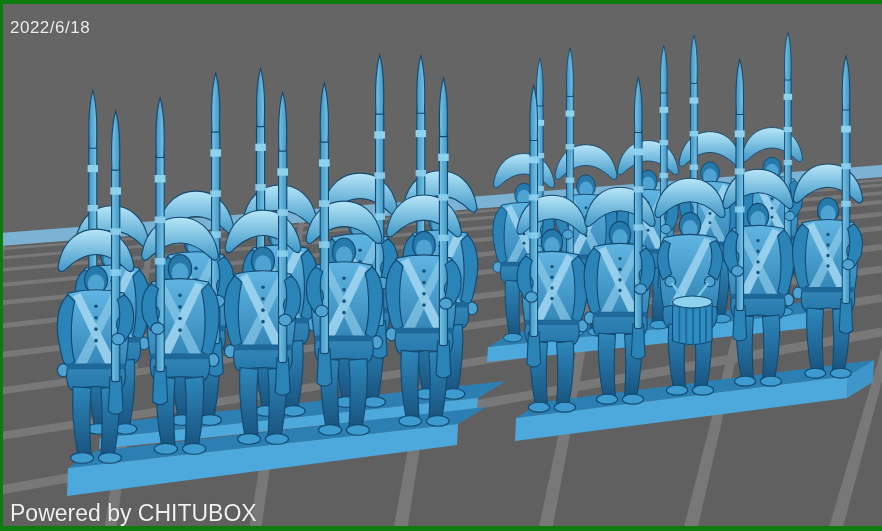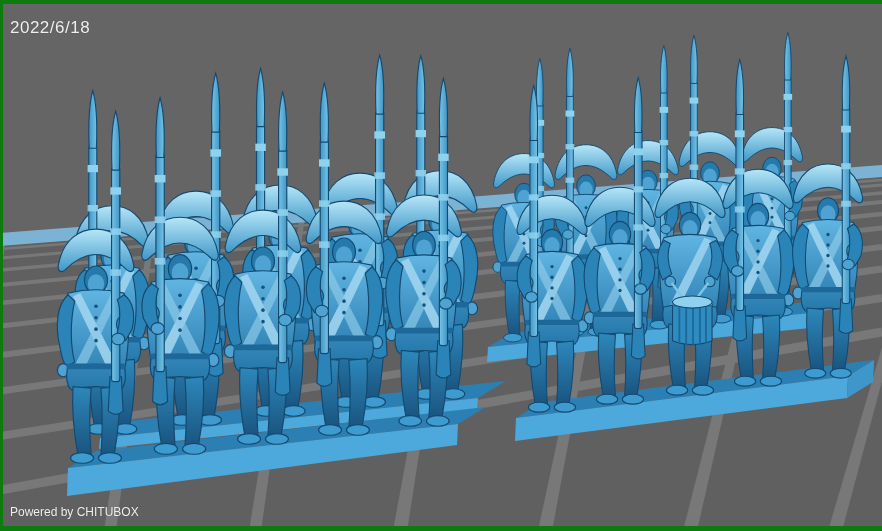--- a/index.html
+++ b/index.html
@@ -14,21 +14,21 @@
     background:var(--bg);
     font-family:"Liberation Sans", sans-serif;
     padding-left:32px;
   }
   .scene-svg{position:absolute; left:0; top:0; width:882px; height:531px; display:block;}
   .overlay-date{
     position:absolute; left:10px; top:18px; font-size:17px; letter-spacing:.5px;
     color:var(--text); text-shadow:0 0 1px rgba(0,0,0,.35); user-select:none;
   }
   .overlay-watermark{
-    position:absolute; left:10px; bottom:12px; font-size:12px;
+    position:absolute; left:10px; bottom:4px; font-size:23px;
     color:var(--text); text-shadow:0 0 1px rgba(0,0,0,.35); user-select:none;
   }
   .frame{
     position:absolute; inset:0; pointer-events:none;
     border-style:solid; border-color:var(--border);
     border-width:4px 3px 5px 3px;
   }
 </style>
 </head>
 <body>

